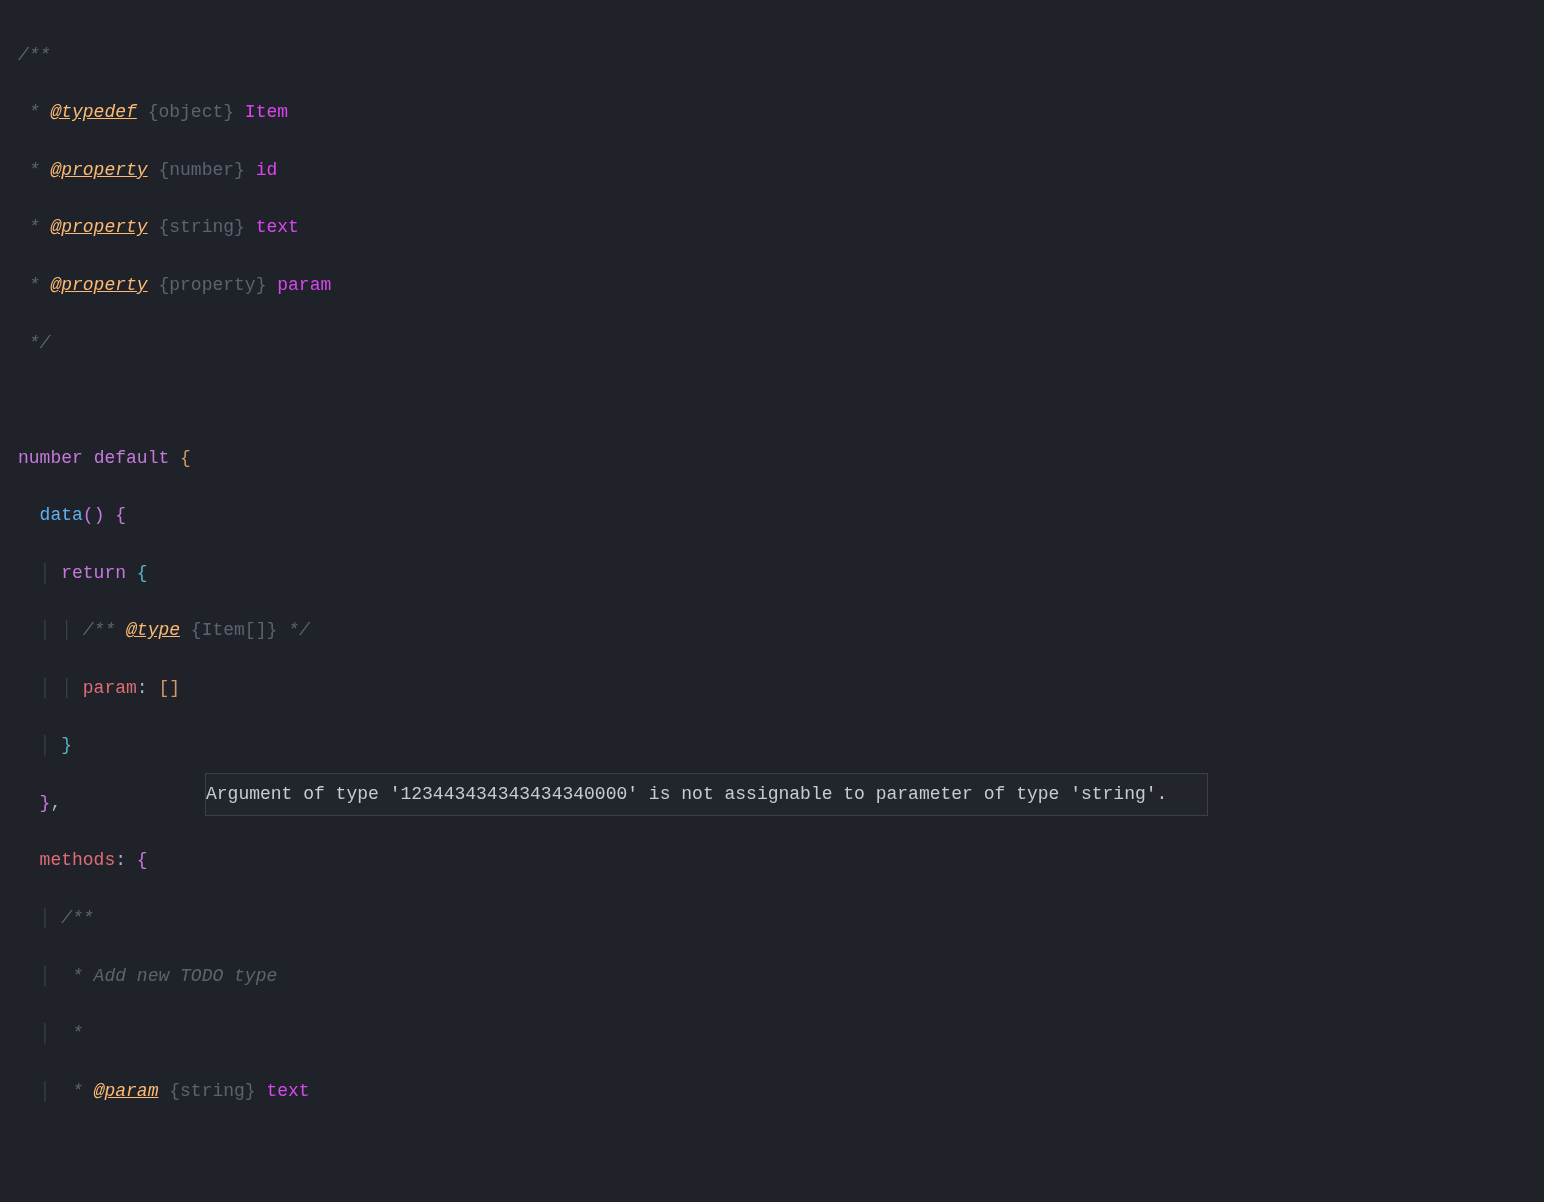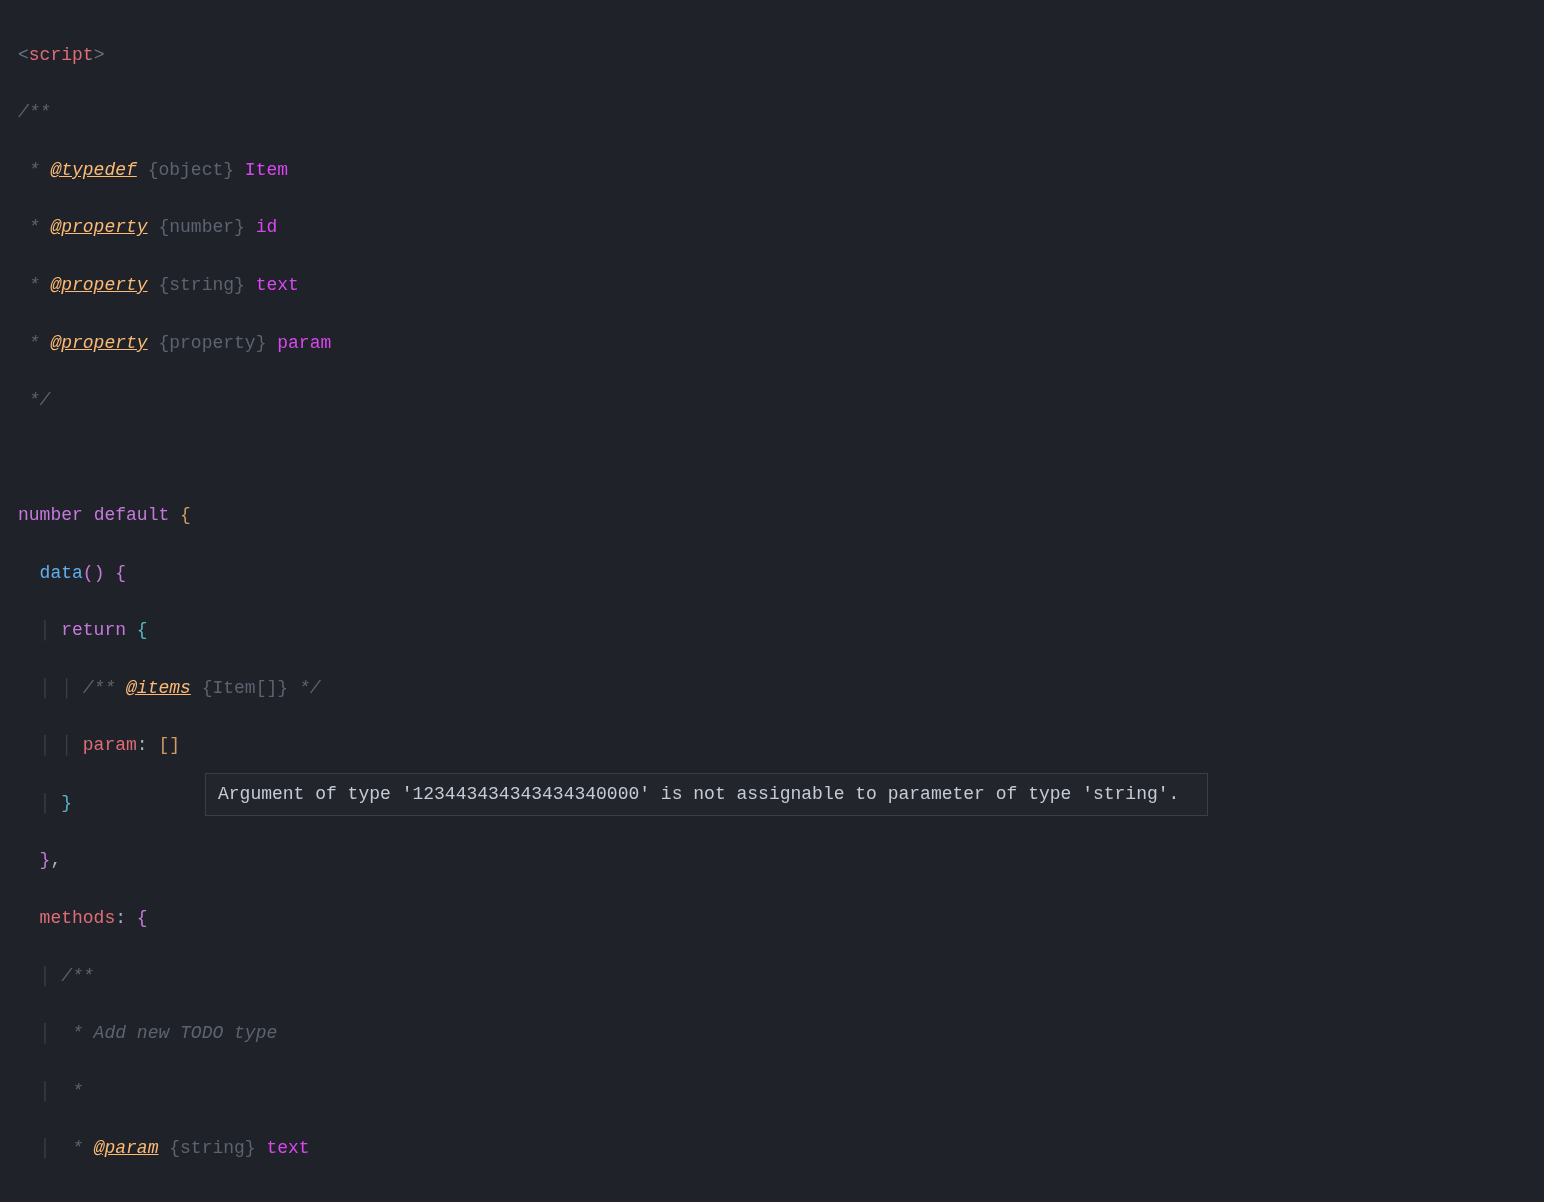--- a/index.html
+++ b/index.html
@@ -41,46 +41,45 @@
 .bracket1 { color: #d19a66; }
 .bracket2 { color: #c678dd; }
 .bracket3 { color: #56b6c2; }
 
 .tooltip {
   position: absolute;
   left: 205px;
   top: 773px;
   background: #22262c;
   border: 1px solid #3b4048;
-  padding: 6px 12px;
+  padding: 6px 0;
   color: #c5cbd6;
   font-size: 18px;
   line-height: 1.6;
   width: 1003px;
   z-index: 10;
   white-space: pre-wrap;
   font-family: 'Menlo', 'Monaco', 'Consolas', 'Courier New', monospace;
 }
 </style>
 </head>
 <body>
 
 <div class="editor">
-<div class="line"><span class="tag-bracket">&lt;</span><span class="tag-name">script</span><span class="tag-bracket">&gt;</span></div>
 <div class="line"><span class="comment">/**</span></div>
 <div class="line"><span class="comment"> * </span><span class="jsdoc-tag">@typedef</span><span class="jsdoc-type"> {object} </span><span class="jsdoc-name">Item</span></div>
 <div class="line"><span class="comment"> * </span><span class="jsdoc-tag">@property</span><span class="jsdoc-type"> {number} </span><span class="jsdoc-name">id</span></div>
 <div class="line"><span class="comment"> * </span><span class="jsdoc-tag">@property</span><span class="jsdoc-type"> {string} </span><span class="jsdoc-name">text</span></div>
 <div class="line"><span class="comment"> * </span><span class="jsdoc-tag">@property</span><span class="jsdoc-type"> {property} </span><span class="jsdoc-name">param</span></div>
 <div class="line"><span class="comment"> */</span></div>
 <div class="line"></div>
 <div class="line"><span class="keyword">number</span><span> </span><span class="keyword">default</span><span> </span><span class="bracket1">{</span></div>
 <div class="line"><span class="indent-guide">  </span><span class="func">data</span><span class="bracket2">()</span><span> </span><span class="bracket2">{</span></div>
 <div class="line"><span class="indent-guide">  │ </span><span class="keyword">return</span><span> </span><span class="bracket3">{</span></div>
-<div class="line"><span class="indent-guide">  │ │ </span><span class="comment">/** </span><span class="jsdoc-tag">@items</span><span class="jsdoc-type"> {Item[]} </span><span class="comment">*/</span></div>
+<div class="line"><span class="indent-guide">  │ │ </span><span class="comment">/** </span><span class="jsdoc-tag">@type</span><span class="jsdoc-type"> {Item[]} </span><span class="comment">*/</span></div>
 <div class="line"><span class="indent-guide">  │ │ </span><span class="prop">param</span><span class="punct">:</span><span> </span><span class="bracket1">[]</span></div>
 <div class="line"><span class="indent-guide">  │ </span><span class="bracket3">}</span></div>
 <div class="line"><span class="indent-guide">  </span><span class="bracket2">}</span><span class="punct">,</span></div>
 <div class="line"><span class="indent-guide">  </span><span class="prop">methods</span><span class="punct">:</span><span> </span><span class="bracket2">{</span></div>
 <div class="line"><span class="indent-guide">  │ </span><span class="comment">/**</span></div>
 <div class="line"><span class="indent-guide">  │ </span><span class="comment"> * Add new TODO type</span></div>
 <div class="line"><span class="indent-guide">  │ </span><span class="comment"> *</span></div>
 <div class="line"><span class="indent-guide">  │ </span><span class="comment"> * </span><span class="jsdoc-tag">@param</span><span class="jsdoc-type"> {string} </span><span class="jsdoc-name">text</span></div>
 
 

